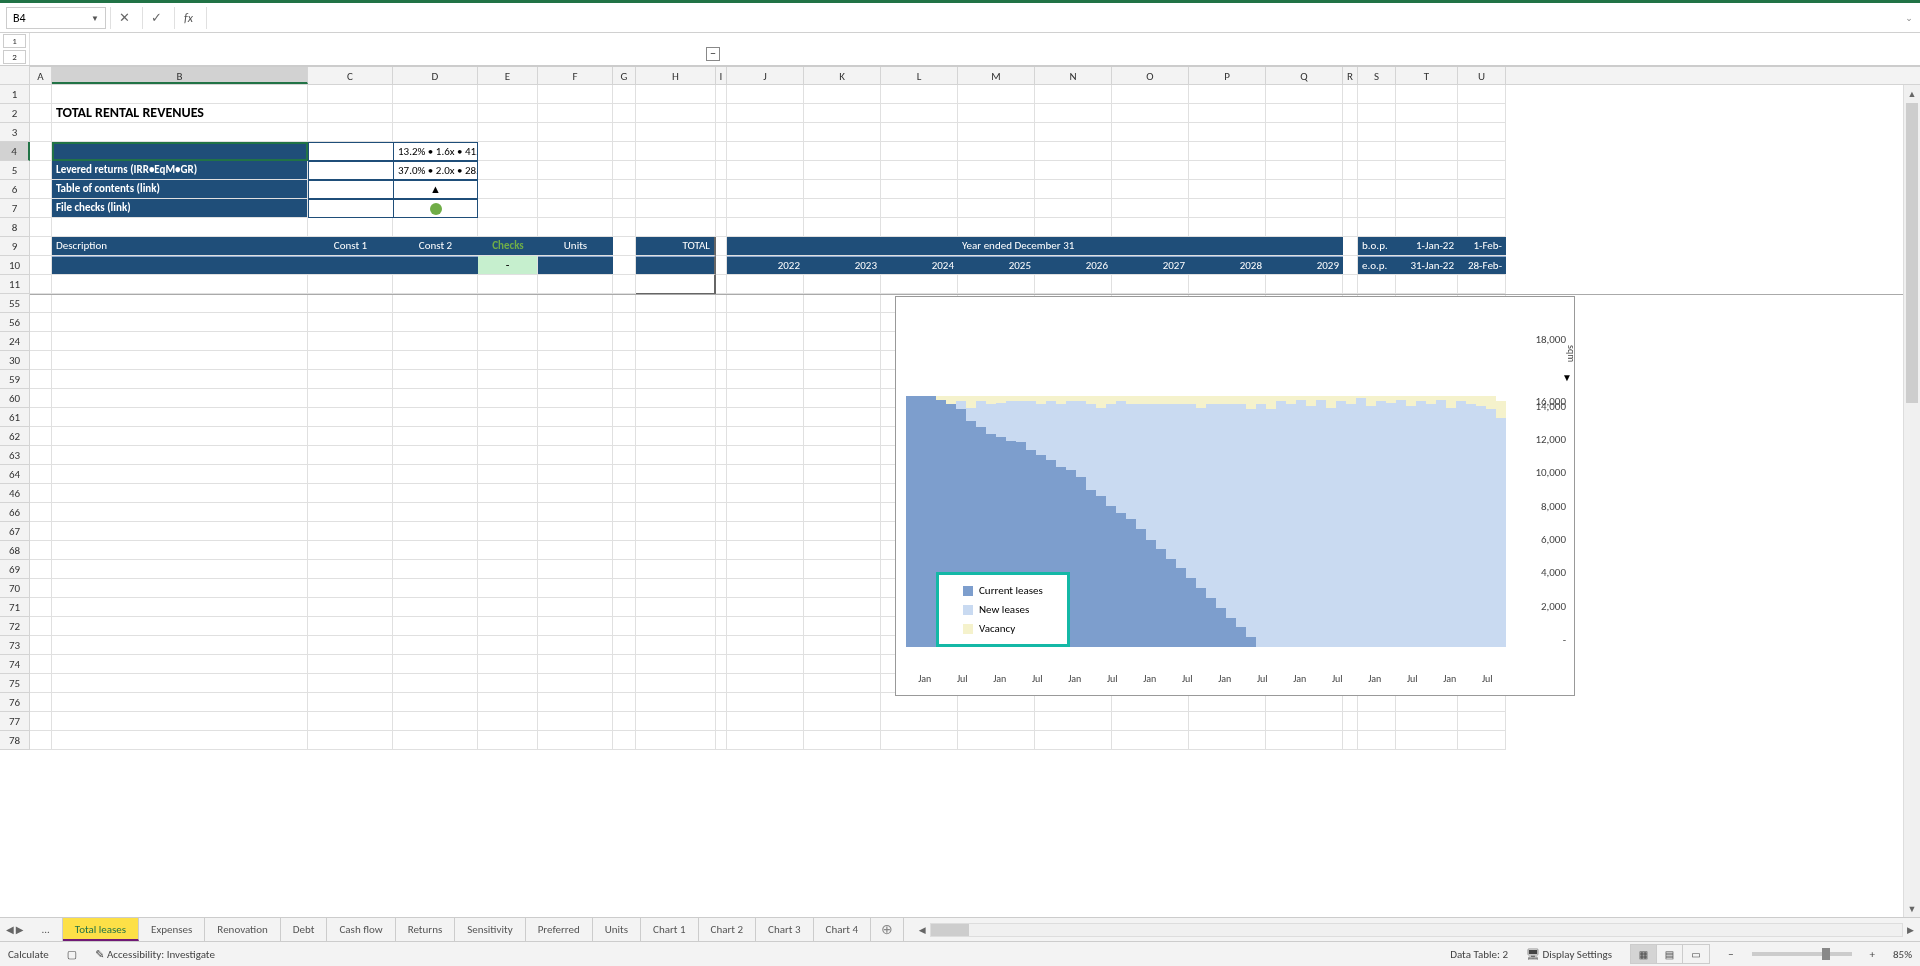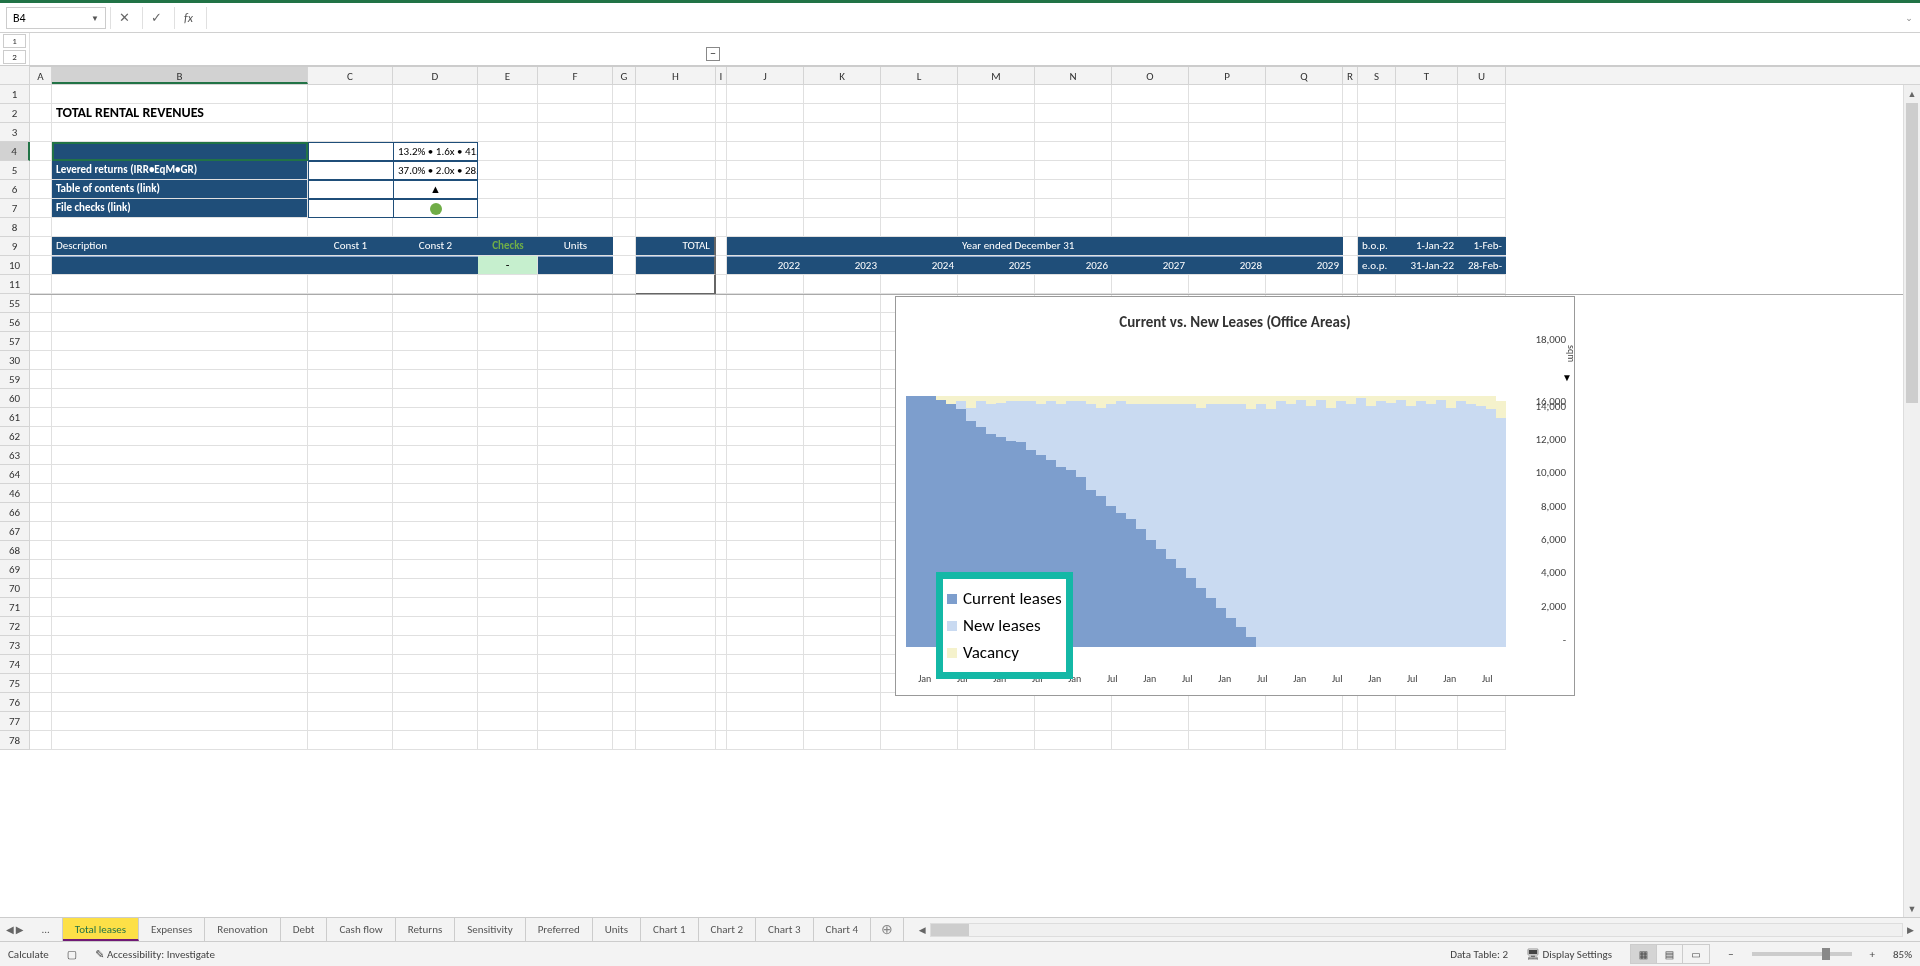--- a/index.html
+++ b/index.html
@@ -61,21 +61,21 @@
 .yaxis { position: absolute; right: 8px; top: 36px; width: 50px; height: 320px; font-size: 11px; color: #444; }
 .yaxis div { position: absolute; right: 0; }
 .ylabel { position: absolute; right: -4px; top: 48px; font-size: 10px; color: #444; writing-mode: vertical-rl; }
 .xaxis { position: absolute; left: 10px; bottom: 10px; width: 600px; display: flex; font-size: 10px; color: #444; }
 .xaxis div { flex: 1; text-align: center; }
 .bars { position: absolute; left: 10px; top: 55px; width: 600px; height: 295px; display: flex; align-items: flex-end; }
 .bar { flex: 1; display: flex; flex-direction: column; justify-content: flex-end; height: 100%; }
 .seg-c { background: #7d9ecd; }
 .seg-n { background: #c9daf1; }
 .seg-v { background: #f5f2cc; }
-.legend { position: absolute; left: 40px; top: 275px; background: #fff; border: 7px solid #14b8a6; padding: 6px 4px; font-size: 17px; }
+.legend { position: absolute; left: 40px; top: 275px; background: #fff; border: 3px solid #14b8a6; padding: 6px 24px; font-size: 11px; }
 .legend div { display: flex; align-items: center; gap: 6px; padding: 3px 0; }
 .legend span.sw { width: 10px; height: 10px; display: inline-block; }
 .tri { position: absolute; right: 2px; top: 74px; color: #000; font-size: 10px; }
 
 
 .vscroll { position: absolute; right: 0; top: 19px; bottom: 0; width: 17px; background: #f0f0f0; border-left: 1px solid #ddd; }
 .vscroll .vthumb { position: absolute; top: 18px; height: 300px; left: 2px; right: 2px; background: #cdcdcd; }
 .vscroll .arr { position: absolute; left: 0; right: 0; height: 17px; text-align: center; font-size: 9px; color: #666; line-height: 17px; }
 
 
@@ -959,21 +959,20 @@
             <div class="cell cP"></div>
             <div class="cell cQ"></div>
             <div class="cell cR"></div>
             <div class="cell cS"></div>
             <div class="cell cT"></div>
             <div class="cell cU"></div>
           </div>
         </div>
 
       <div class="chart">
-        <div class="charttitle">Current vs. New Leases (Office Areas)</div>
         <div class="ylabel">sqm</div>
         <div class="tri">▼</div>
         <div class="yaxis" id="yaxis">
             <div style="top: 0px;">18,000</div>
             <div style="top: 33.3333px; margin-top: 29px;">16,000</div>
             <div style="top: 66.6667px; margin-left: 44px;">14,000</div>
             <div style="top: 100px;">12,000</div>
             <div style="top: 133.333px;">10,000</div>
             <div style="top: 166.667px;">8,000</div>
             <div style="top: 200px;">6,000</div>
@@ -1325,21 +1324,21 @@
         <div class="sel">4</div>
         <div>5</div>
         <div>6</div>
         <div>7</div>
         <div>8</div>
         <div>9</div>
         <div>10</div>
         <div>11</div>
         <div>55</div>
         <div>56</div>
-        <div>57</div>
+        <div>24</div>
         <div>30</div>
         <div>59</div>
         <div>60</div>
         <div>61</div>
         <div>62</div>
         <div>63</div>
         <div>64</div>
         <div>46</div>
         <div>66</div>
         <div>67</div>

